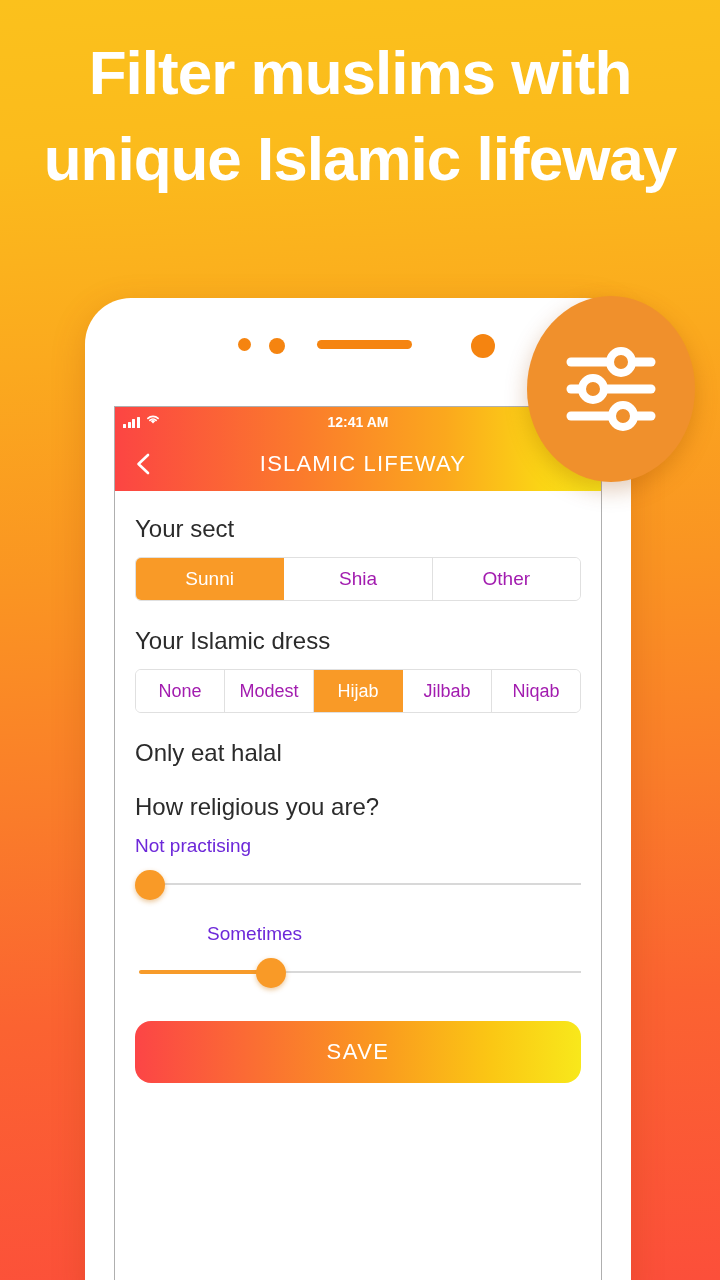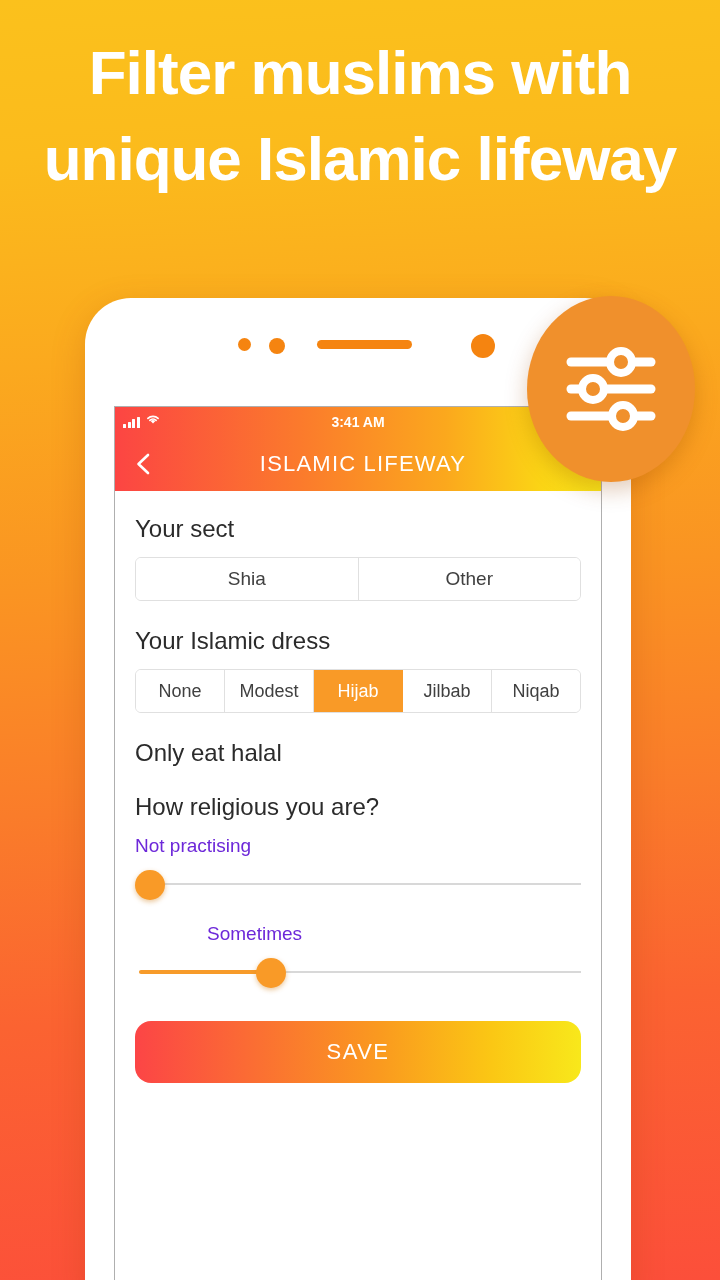--- a/index.html
+++ b/index.html
@@ -88,21 +88,21 @@
     font-size:24px; color:#2B2B2B; margin-bottom:14px; font-weight:normal;
   }
 
   .segmented {
     display:flex; width:100%; height:44px;
     border:1px solid #E0E0E0; border-radius:6px; overflow:hidden;
     background:#FFFFFF;
   }
   .seg {
     flex:1 1 0; display:flex; align-items:center; justify-content:center;
-    font-size:19px; color:#404040; border-right:1px solid #E0E0E0;
+    font-size:19px; color:#a21caf; border-right:1px solid #E0E0E0;
     background:#FFFFFF; white-space:nowrap;
   }
   .seg:last-child { border-right:none; }
   .seg.on { background:#F99A27; color:#FFFFFF; border-right-color:#F99A27; }
 
   .segmented.two .seg { font-size:19px; }
   .segmented.five .seg { font-size:18px; }
 
   .slider-wrap { margin-top:4px; }
   .slider-val {
@@ -164,21 +164,21 @@
               <i></i>
           </span>
           <span>
             <svg width="16" height="12" viewBox="0 0 16 12">
               <path d="M8 10.6 L5.6 8.1 a3.4 3.4 0 0 1 4.8 0 Z" fill="#fff"></path>
               <path d="M2.9 5.4 a7.2 7.2 0 0 1 10.2 0" stroke="#fff" stroke-width="1.7" fill="none" stroke-linecap="round"></path>
               <path d="M4.9 7.4 a4.4 4.4 0 0 1 6.2 0" stroke="#fff" stroke-width="1.7" fill="none" stroke-linecap="round"></path>
             </svg>
           </span>
         </span>
-        <span class="sb-time">3:41 AM</span>
+        <span class="sb-time">12:41 AM</span>
         <span class="sb-right">
           <span>
             <svg width="10" height="15" viewBox="0 0 10 15">
               <path d="M3 4 L7.5 11 L5 13 L5 2 L7.5 4 L3 11" stroke="#fff" stroke-width="1.3" fill="none" stroke-linejoin="round"></path>
             </svg>
           </span>
           <span>100</span>
         </span>
       </div>
 
@@ -189,20 +189,21 @@
           </svg>
         </span>
         <span class="title">ISLAMIC LIFEWAY</span>
       </div>
 
       <div class="body">
 
         <div class="field">
           <div class="label">Your sect</div>
           <div class="segmented three">
+            <div class="seg on">Sunni</div>
             <div class="seg">Shia</div>
             <div class="seg">Other</div>
           </div>
         </div>
 
         <div class="field">
           <div class="label">Your Islamic dress</div>
           <div class="segmented five">
             <div class="seg">None</div>
             <div class="seg">Modest</div>

